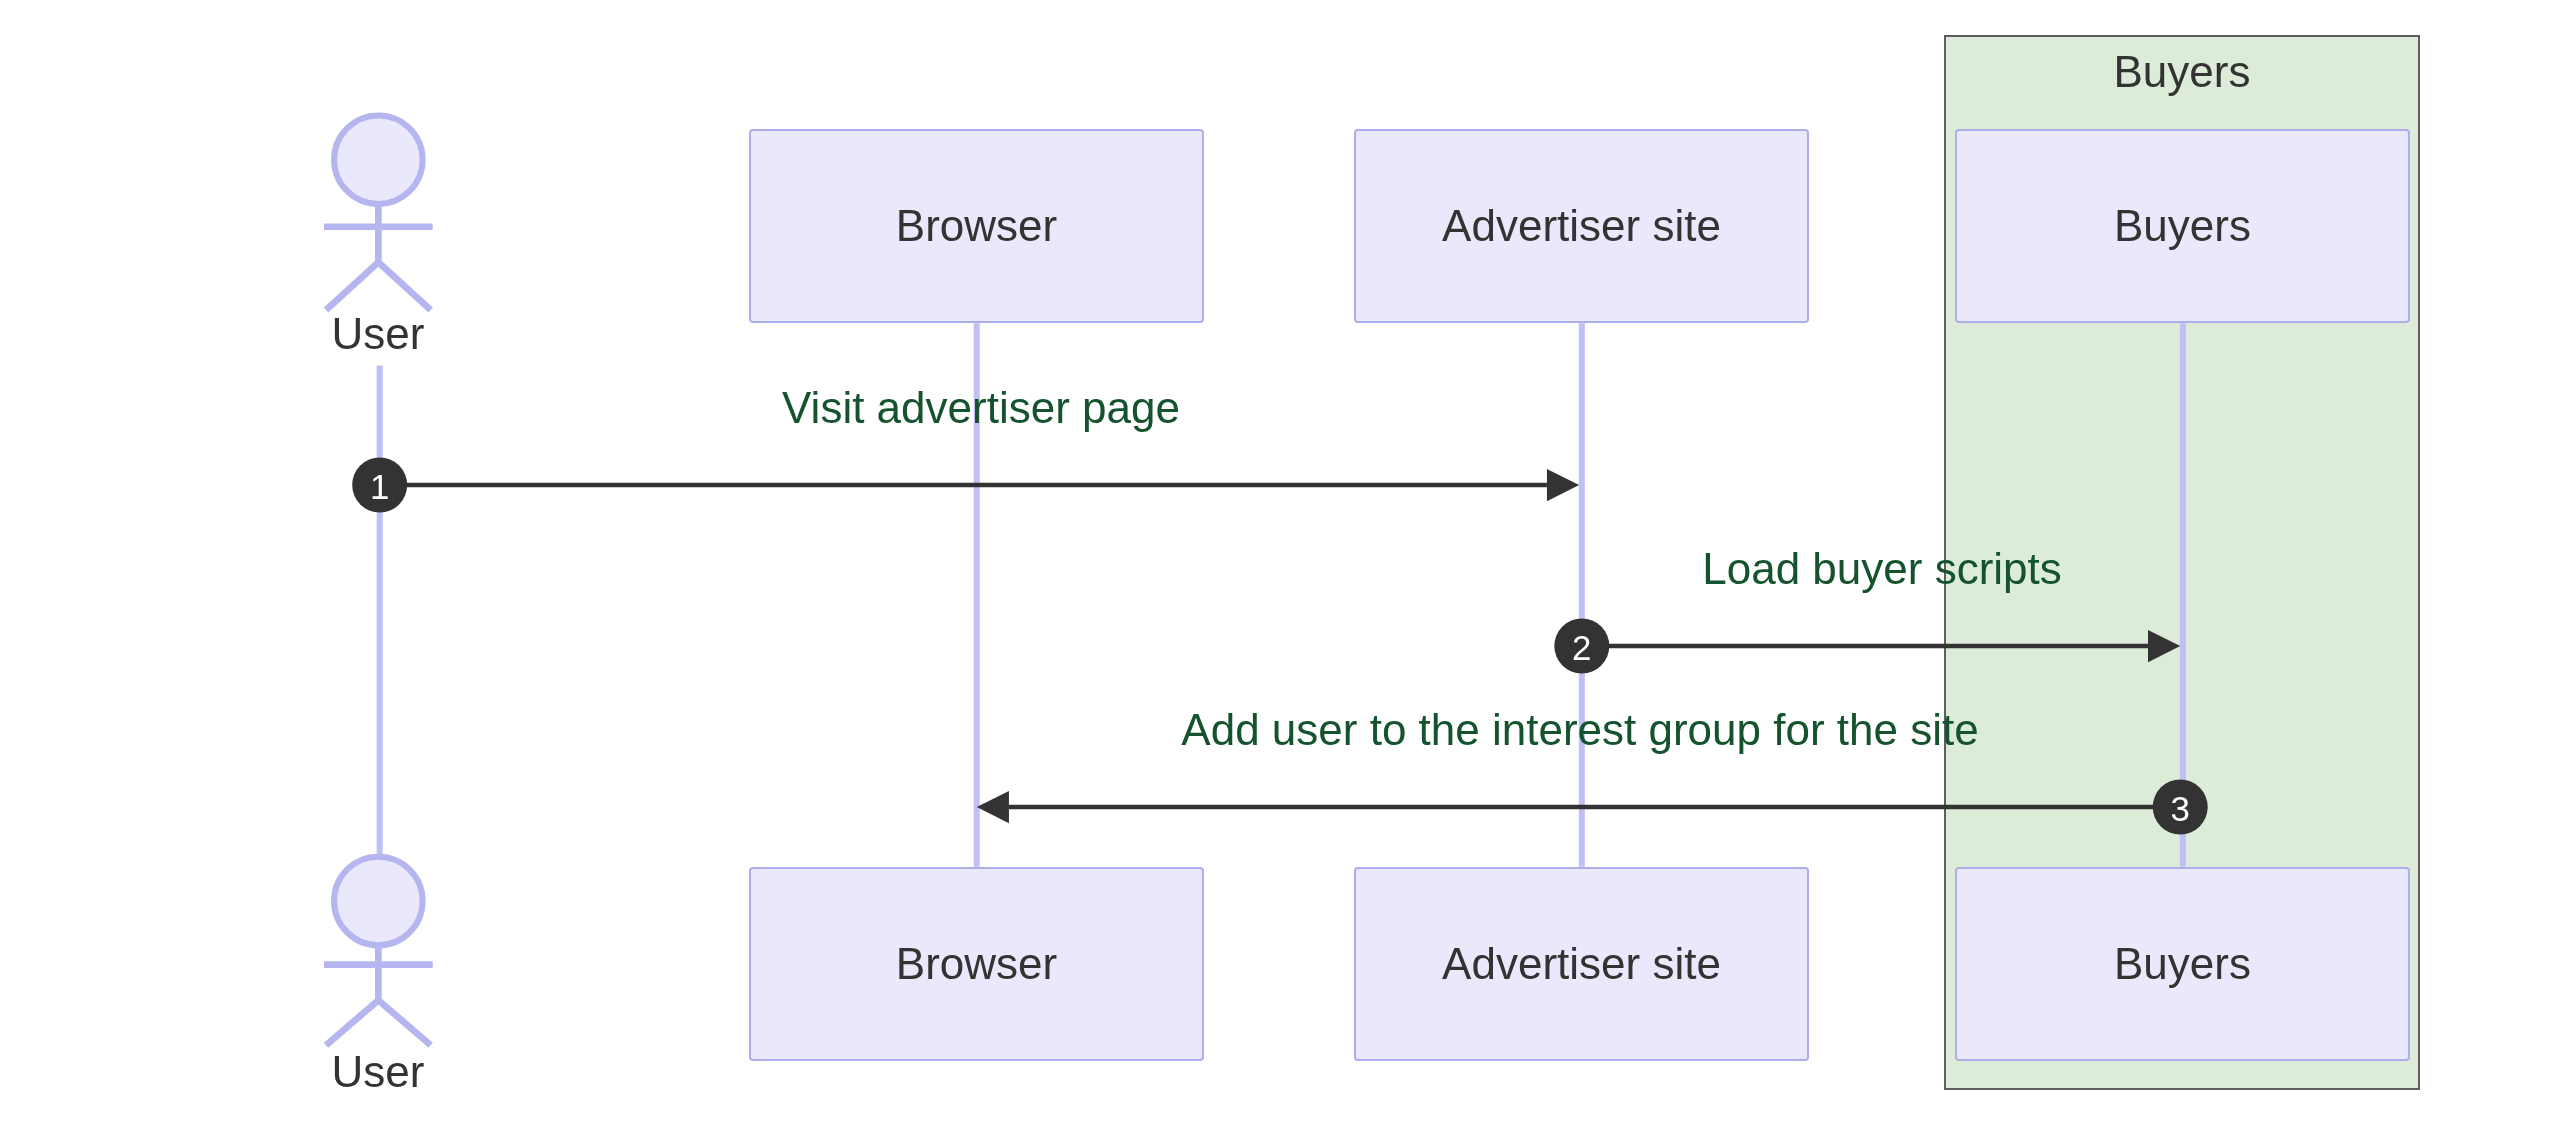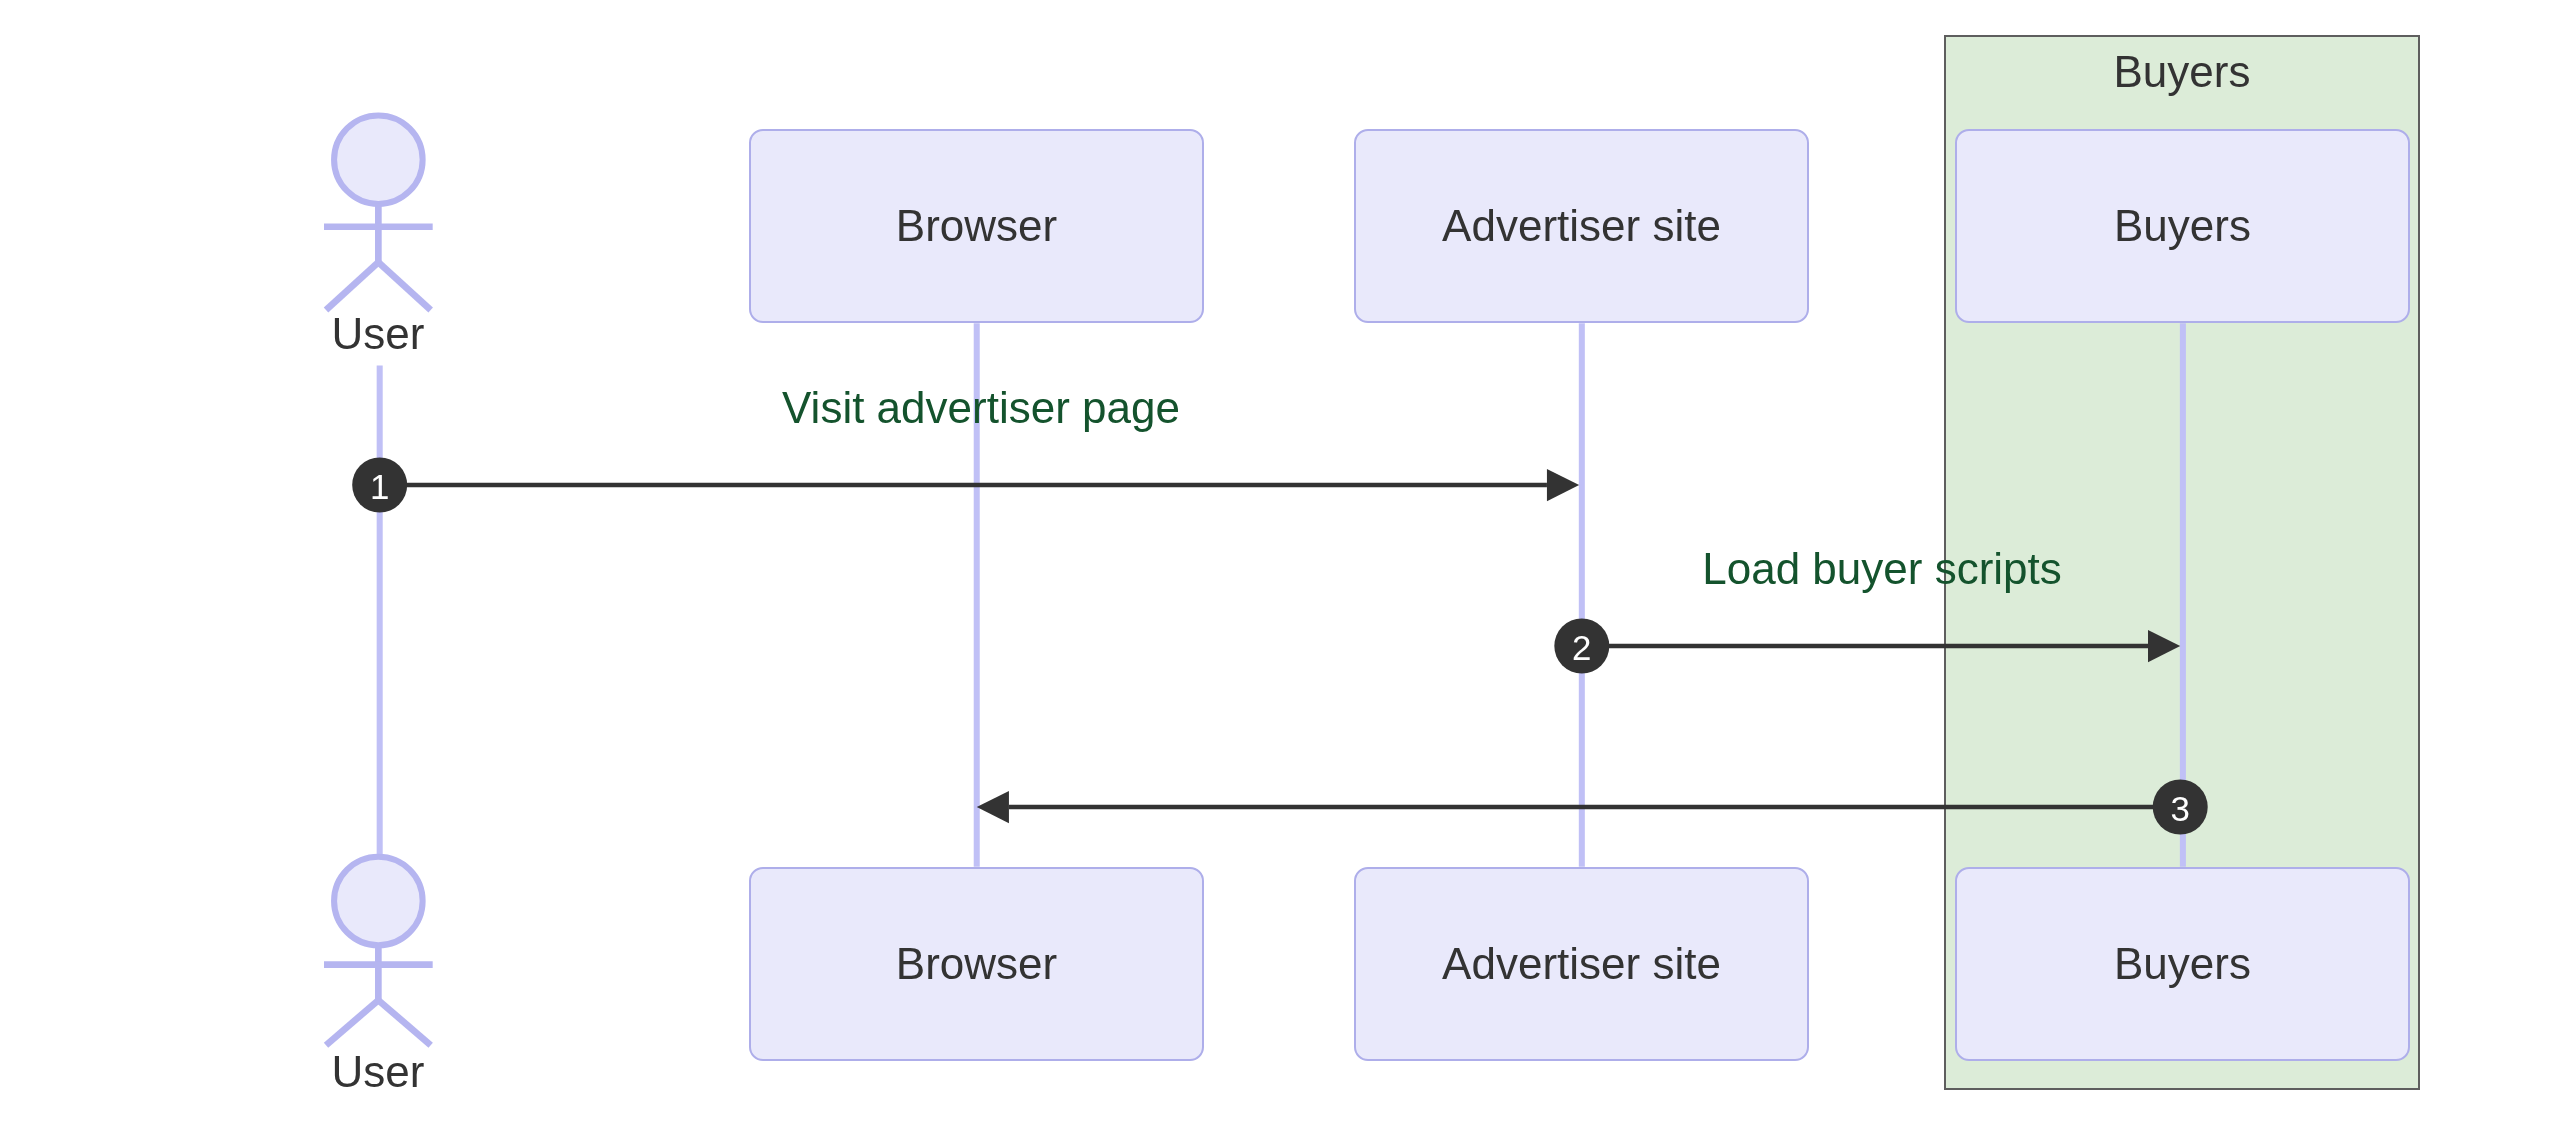--- a/index.html
+++ b/index.html
@@ -5,21 +5,21 @@
   html,body{margin:0;padding:0;background:#ffffff;}
   body{width:2576px;height:1123px;overflow:hidden;
        font-family:"Liberation Sans","DejaVu Sans",sans-serif;color:#333333;}
   .canvas{position:relative;width:2576px;height:921px;background:#ffffff;}
   .group-rect{position:absolute;left:1944px;top:35px;width:476px;height:1055px;
       background:#dcecd8;border:2.7px solid #5e5e5e;box-sizing:border-box;}
   .group-title{position:absolute;left:0;top:9.4px;width:100%;text-align:center;
       font-size:44px;line-height:51px;color:#333333;}
   .layer{position:absolute;left:0;top:0;}
   .pbox{position:absolute;width:455px;height:194px;background:#e9e9fb;
-      border:2.7px solid #aeaeea;border-radius:14px;box-sizing:border-box;
+      border:2.7px solid #aeaeea;border-radius:4px;box-sizing:border-box;
       display:flex;align-items:center;justify-content:center;
       font-size:44px;color:#333333;}
   .row-top{top:129px;}
   .row-bottom{top:867px;}
   .pbox.browser{left:749px;}
   .pbox.advertiser{left:1354px;}
   .pbox.buyers{left:1955px;}
   .msg-label{position:absolute;transform:translateX(-50%);white-space:nowrap;
       font-size:44px;line-height:48px;color:#14532d;}
   .actor-label{position:absolute;transform:translateX(-50%);white-space:nowrap;
@@ -97,15 +97,16 @@
   </div>
   <div class="pbox buyers row-bottom">
     <span>Buyers</span>
   </div>
 
   <div class="actor-label" style="left:378px;top:310px;">User</div>
   <div class="actor-label" style="left:378px;top:1048px;">User</div>
 
   <div class="msg-label" style="left:981px;top:384px;">Visit advertiser page</div>
   <div class="msg-label" style="left:1882px;top:545px;">Load buyer scripts</div>
+  <div class="msg-label" style="left:1580px;top:706px;">Add user to the interest group for the site</div>
 
 </div>
 
 
 </body></html>

